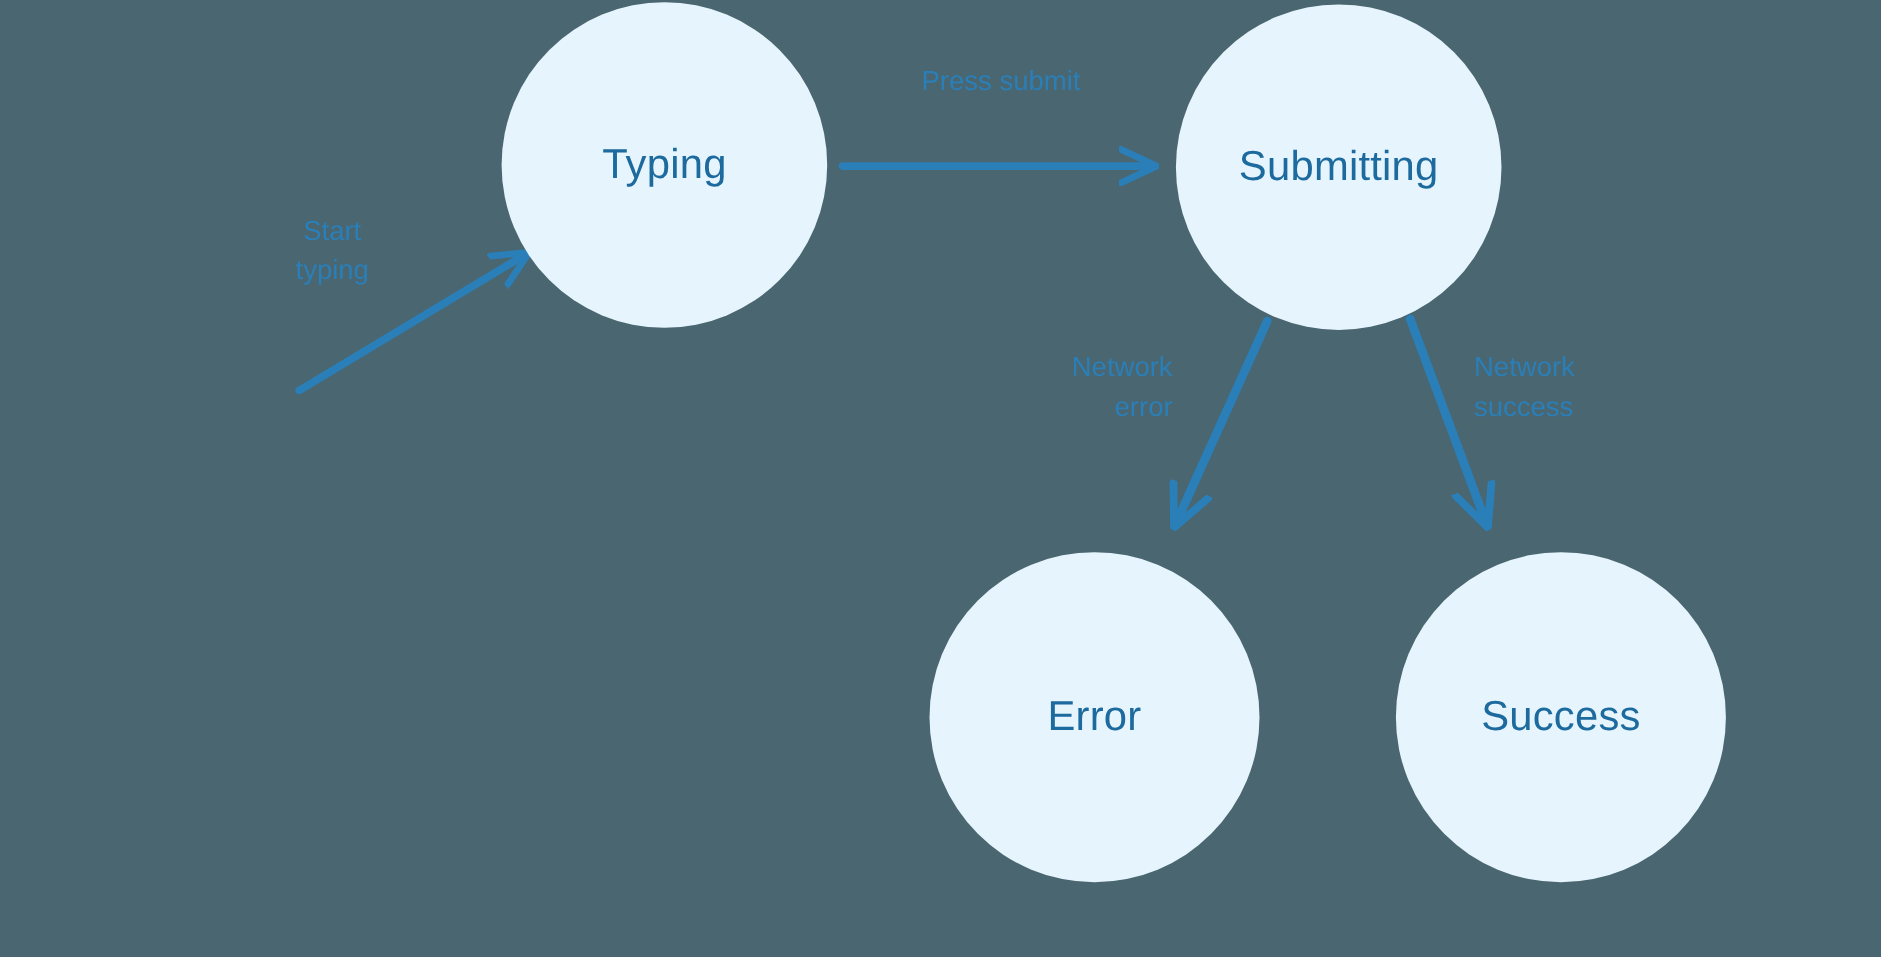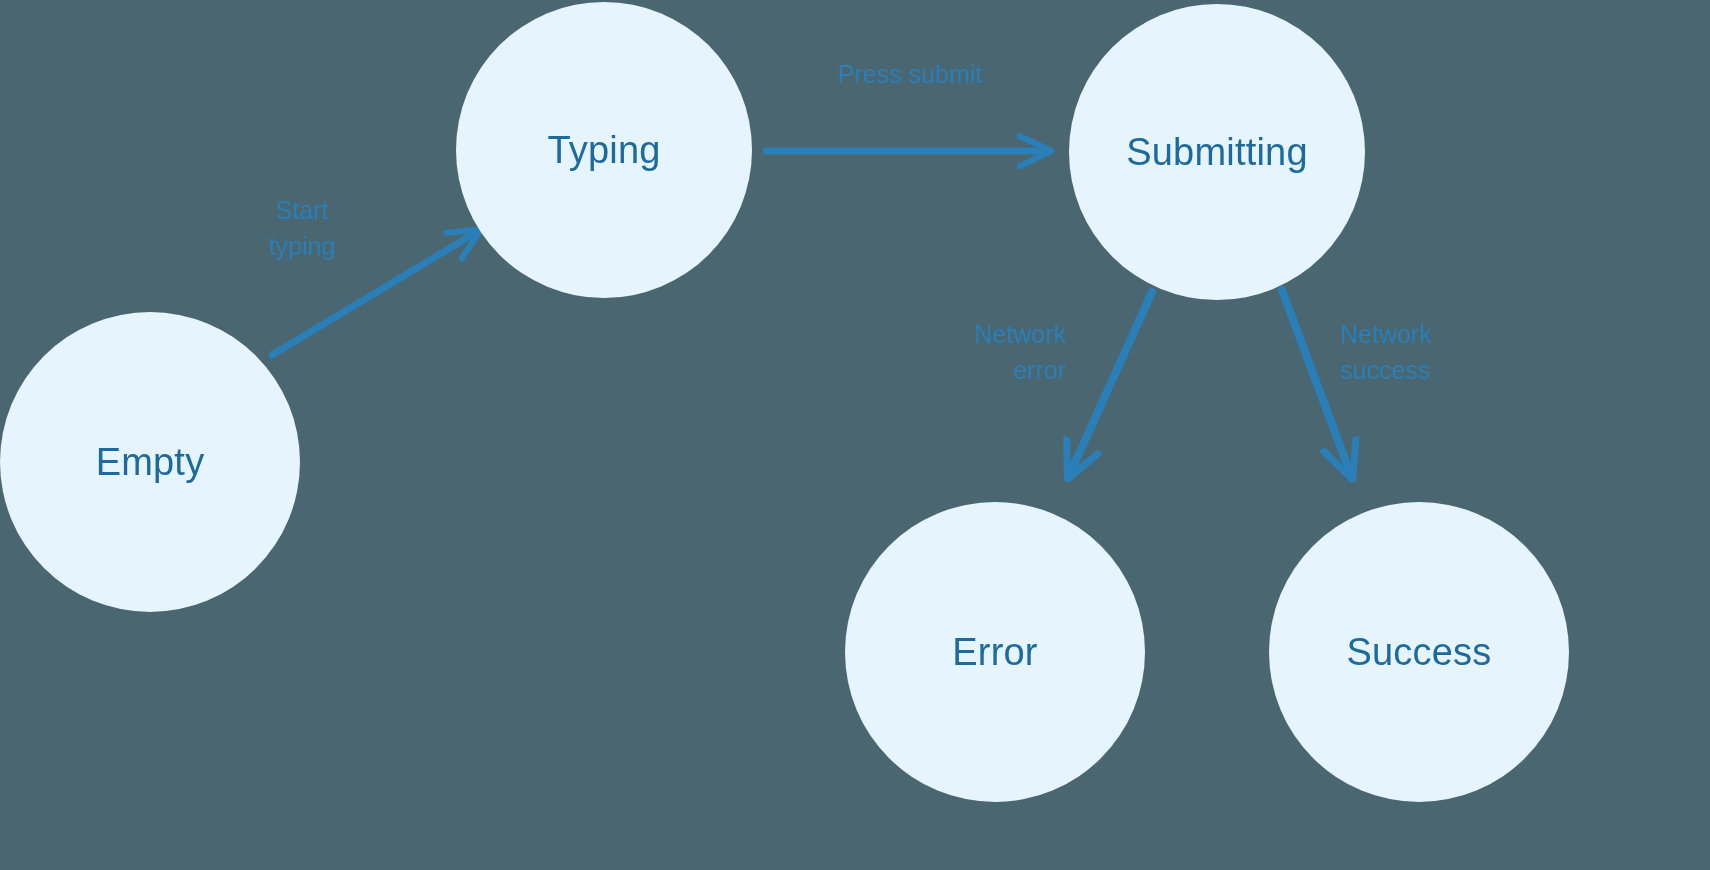--- a/index.html
+++ b/index.html
@@ -68,23 +68,20 @@
 
     <line x1="272" y1="355" x2="480" y2="230" stroke="#2a7fb8" stroke-width="7" stroke-linecap="round" marker-end="url(#ah)"></line>
 
     <line x1="766" y1="151" x2="1050" y2="151" stroke="#2a7fb8" stroke-width="7" stroke-linecap="round" marker-end="url(#ah)"></line>
 
     <line x1="1152" y1="292" x2="1068" y2="478" stroke="#2a7fb8" stroke-width="8" stroke-linecap="round" marker-end="url(#ah)"></line>
 
     <line x1="1282" y1="290" x2="1352" y2="478" stroke="#2a7fb8" stroke-width="8" stroke-linecap="round" marker-end="url(#ah)"></line>
   </svg>
 
-  <div class="node" style="left:0px; top:312px; width:300px; height:300px;">
-    <span class="node-label">Empty</span>
-  </div>
 
   <div class="node" style="left:456px; top:2px; width:296px; height:296px;">
     <span class="node-label">Typing</span>
   </div>
 
   <div class="node" style="left:1069px; top:4px; width:296px; height:296px;">
     <span class="node-label">Submitting</span>
   </div>
 
   <div class="node" style="left:845px; top:502px; width:300px; height:300px;">

